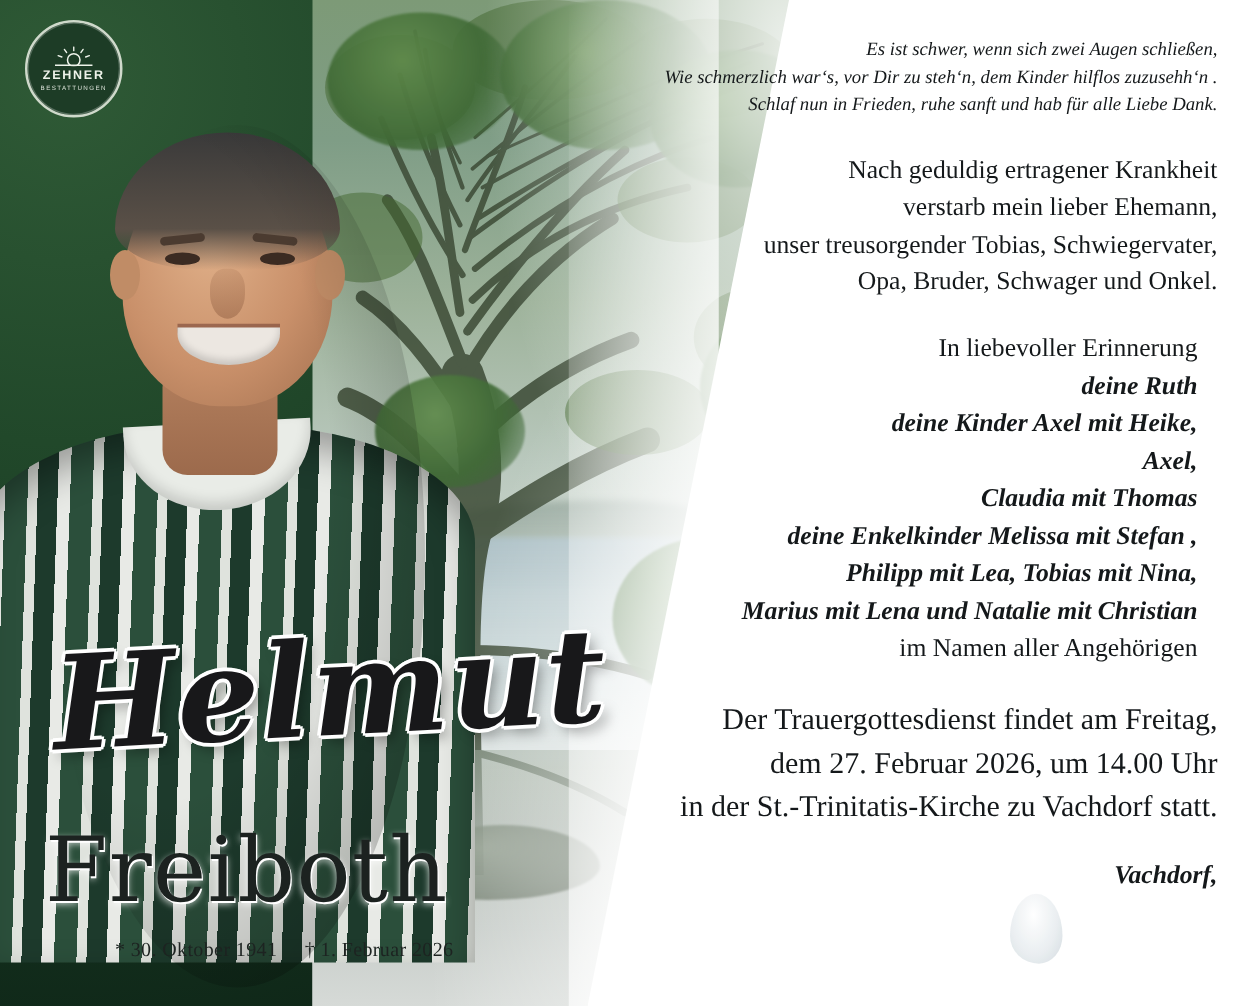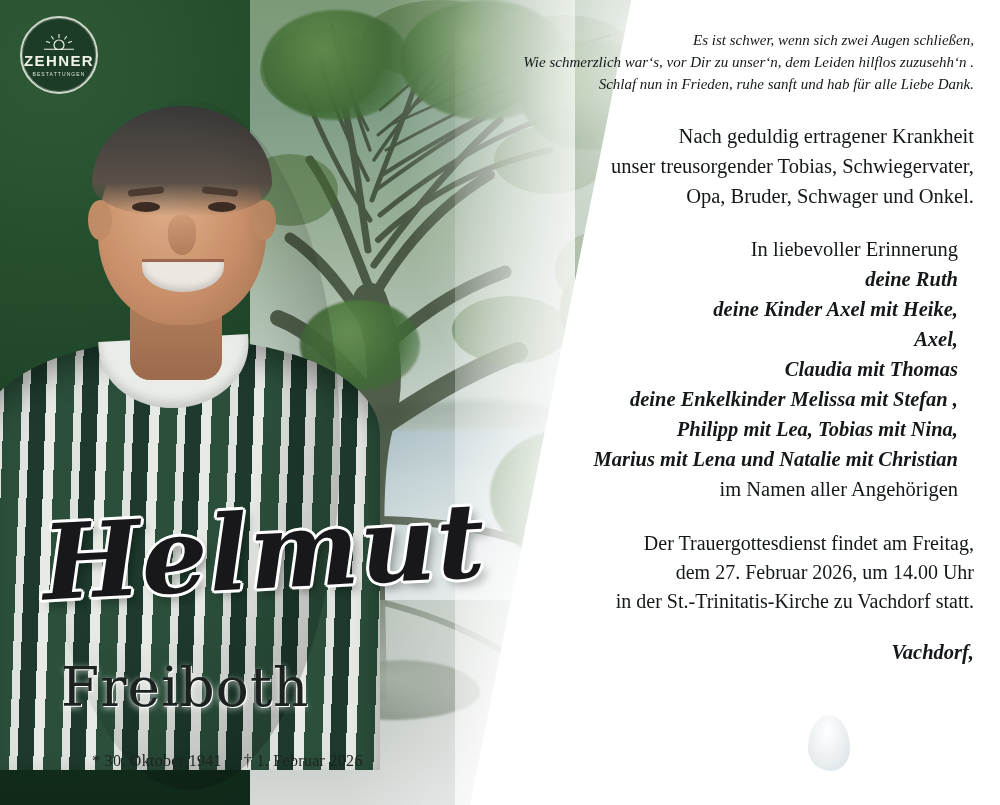--- a/index.html
+++ b/index.html
@@ -233,21 +233,21 @@
     align-items: center;
     justify-content: center;
     box-shadow: 0 0 0 1px rgba(255,255,255,.25) inset;
   }
   .logo-mark {
     width: 30px; height: 16px;
     margin-bottom: 2px;
   }
   .logo-name {
     font-family: "Liberation Sans", sans-serif;
-    font-size: 15px;
+    font-size: 10px;
     letter-spacing: 1.4px;
     font-weight: 700;
     text-align: center;
   }
   .logo-sub {
     font-family: "Liberation Sans", sans-serif;
     font-size: 5px;
     letter-spacing: 1.1px;
     margin-top: 2px;
     opacity: .9;
@@ -267,26 +267,25 @@
       2px 2px 0 #ffffff, -2px 2px 0 #ffffff, 2px -2px 0 #ffffff, -2px -2px 0 #ffffff,
       0 3px 0 #ffffff, 3px 0 0 #ffffff, 0 -3px 0 #ffffff, -3px 0 0 #ffffff,
       5px 6px 10px rgba(0,0,0,.35);
     letter-spacing: 1px;
     transform: rotate(-3deg);
   }
   .last-name {
     position: absolute;
     left: 36px; top: 660px;
     font-family: "DejaVu Serif", serif;
-    font-size: 55px;
+    font-size: 72px;
     line-height: 1;
     color: #1c2220;
     letter-spacing: 1px;
     text-shadow: 1px 1px 0 #fff, 0 2px 6px rgba(255,255,255,.8);
-    padding-left: 25px;
   }
   .dates {
     position: absolute;
     left: 92px; top: 752px;
     font-family: "Liberation Serif", serif;
     font-size: 16px;
     color: #1d2321;
     letter-spacing: .3px;
     white-space: nowrap;
   }
@@ -314,21 +313,21 @@
   .para.announce { }
   .family { margin: 0 16px 24px 0; }
   .family .line {
     font-size: 20.5px;
     line-height: 1.46;
   }
   .family .line.em {
     font-style: italic;
     font-weight: 700;
   }
-  .service { font-size: 20px; line-height: 1.46; margin: 0 0 22px 0; }
+  .service { font-size: 24px; line-height: 1.46; margin: 0 0 22px 0; }
   .place {
     font-style: italic;
     font-weight: 700;
     font-size: 20.5px;
     line-height: 1.46;
     margin: 0;
   }
   .snow {
     position: absolute;
     right: 150px; bottom: 34px;
@@ -443,26 +442,27 @@
   <div class="first-name">Helmut</div>
   <div class="last-name">Freiboth</div>
   <div class="dates">
     <span>* 30. Oktober 1941</span><span class="gap"></span><span>† 1. Februar 2026</span>
   </div>
 
   <div class="text-col">
 
     <div class="verse">
       <div>Es ist schwer, wenn sich zwei Augen schließen,</div>
-      <div>Wie schmerzlich war‘s, vor Dir zu unser‘n, dem Leiden hilflos zuzusehh‘n .</div>
+      <div>Wie schmerzlich war‘s, vor Dir zu steh‘n, dem Kinder hilflos zuzusehh‘n .</div>
       <div>Schlaf nun in Frieden, ruhe sanft und hab für alle Liebe Dank.</div>
     </div>
 
     <div class="para announce">
       <div>Nach geduldig ertragener Krankheit</div>
+      <div>verstarb mein lieber Ehemann,</div>
       <div>unser treusorgender Tobias, Schwiegervater,</div>
       <div>Opa, Bruder, Schwager und Onkel.</div>
     </div>
 
     <div class="family">
       <div class="line">In liebevoller Erinnerung</div>
       <div class="line em">deine Ruth</div>
       <div class="line em">deine Kinder Axel mit Heike,</div>
       <div class="line em">Axel,</div>
       <div class="line em">Claudia mit Thomas</div>

